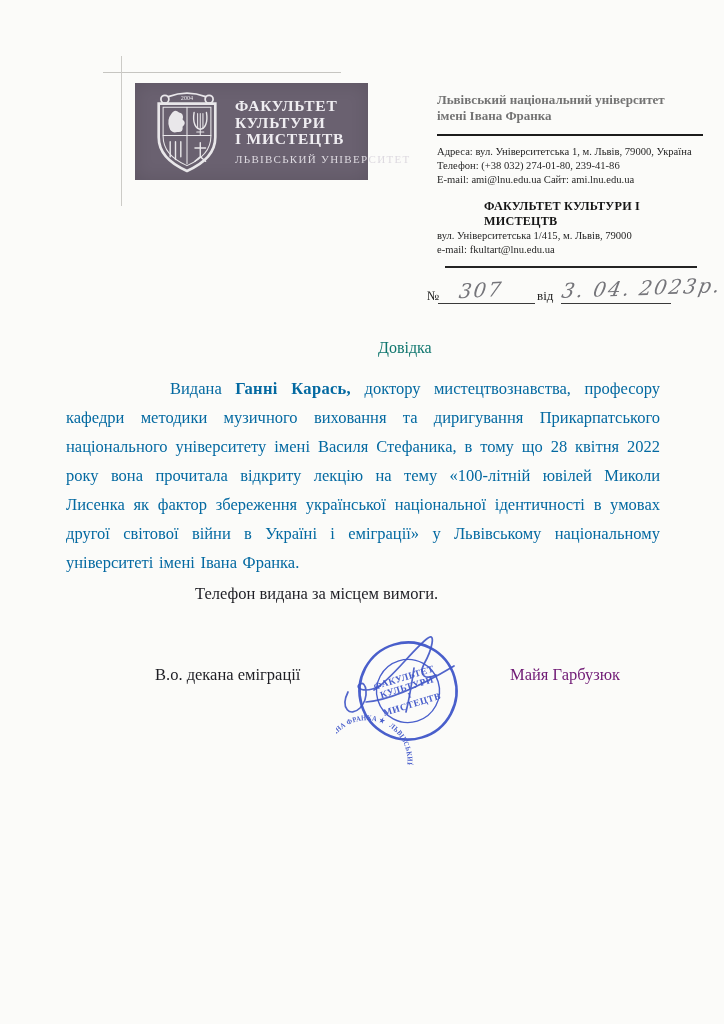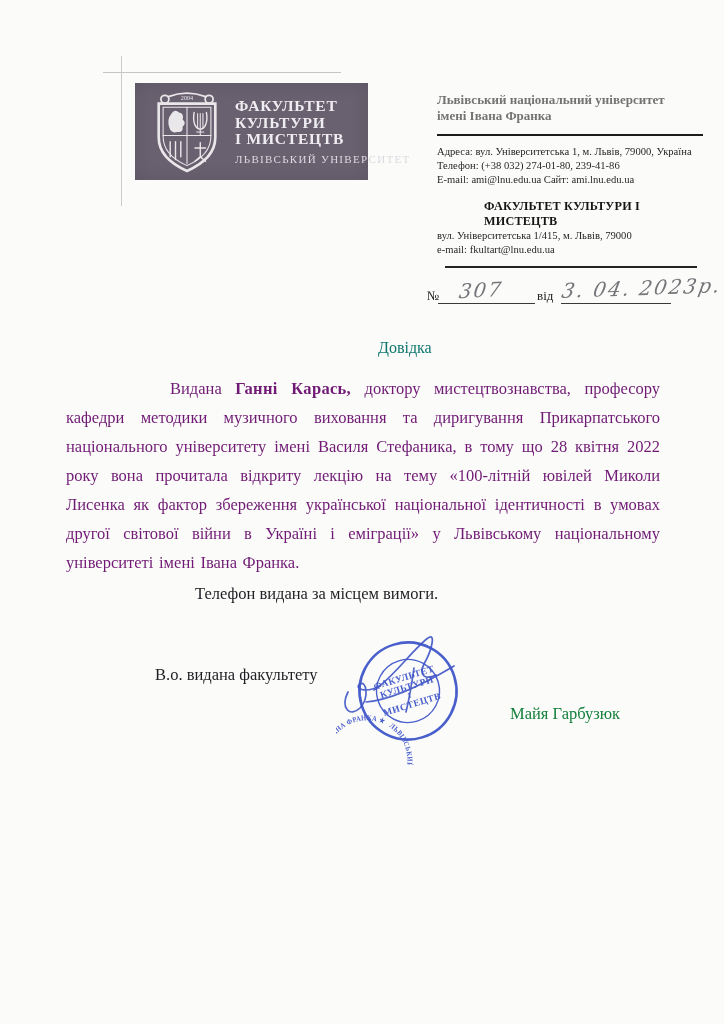--- a/index.html
+++ b/index.html
@@ -43,27 +43,27 @@
     letter-spacing:2px;white-space:nowrap;
   }
   .hand-no{position:absolute;left:32px;top:-1px;font-size:20px;transform:rotate(-3deg) skewX(-10deg);}
   .hand-date{position:absolute;left:135px;top:-3px;font-size:20px;transform:rotate(-2deg) skewX(-12deg);}
 
   
   .doc-title{position:absolute;left:367px;top:339px;font-size:16px;color:#0f766e;margin-left:11px;}
   .doc-body{
     position:absolute;left:66px;top:374px;width:594px;
     font-size:16.5px;line-height:29px;text-align:justify;text-indent:104px;
-    color:#701a75;word-spacing:1.5px;
+    color:#0369a1;word-spacing:1.5px;
   }
   .doc-body b{letter-spacing:.3px;}
   .issued{position:absolute;left:195px;top:584px;font-size:16.5px;color:#1e1e24;}
 
   .sig-role{position:absolute;left:155px;top:665px;font-size:16.5px;color:#1e1e24;}
-  .sig-name{position:absolute;left:510px;top:665px;font-size:16.5px;color:#15803d;margin-top:39px;}
+  .sig-name{position:absolute;left:510px;top:665px;font-size:16.5px;color:#701a75;}
 
   .stamp{position:absolute;left:336px;top:620px;width:150px;height:145px;}
 </style>
 </head>
 <body>
 
 <div class="page">
 
   <div class="crop-h"></div>
   <div class="crop-v"></div>
@@ -122,21 +122,21 @@
     <span class="ref-uline2"></span>
     <span class="hand hand-date">3. 04. 2023р.</span>
   </div>
 
   <div class="doc-title">Довідка</div>
 
   <div class="doc-body"><span>Видана </span><b>Ганні Карась,</b><span> доктору мистецтвознавства, професору кафедри методики музичного виховання та диригування Прикарпатського національного університету імені Василя Стефаника, в тому  що 28 квітня 2022 року вона прочитала відкриту лекцію на тему «100-літній ювілей Миколи Лисенка як фактор збереження української національної ідентичності в умовах другої світової війни в Україні і еміграції» у Львівському національному університеті імені Івана Франка.</span></div>
 
   <div class="issued">Телефон видана за місцем вимоги.</div>
 
-  <div class="sig-role">В.о. видана факультету</div>
+  <div class="sig-role">В.о. декана еміграції</div>
   <div class="sig-name">Майя Гарбузюк</div>
 
   <svg class="stamp" viewBox="0 0 150 145">
     <g transform="rotate(-17 72 71)" opacity="0.92">
       <circle cx="72" cy="71" r="48.5" fill="none" stroke="#3a52c8" stroke-width="2.6"></circle>
       <circle cx="72" cy="71" r="31.5" fill="none" stroke="#3a52c8" stroke-width="1.4"></circle>
       <defs>
         <path id="ringPath" d="M 43.4 99.6 A 40.5 40.5 0 1 1 40.5 96.5" fill="none"></path>
       </defs>
       <text font-size="7.3" font-weight="bold" fill="#3a52c8" letter-spacing="0.3" font-family="Liberation Serif, serif">

